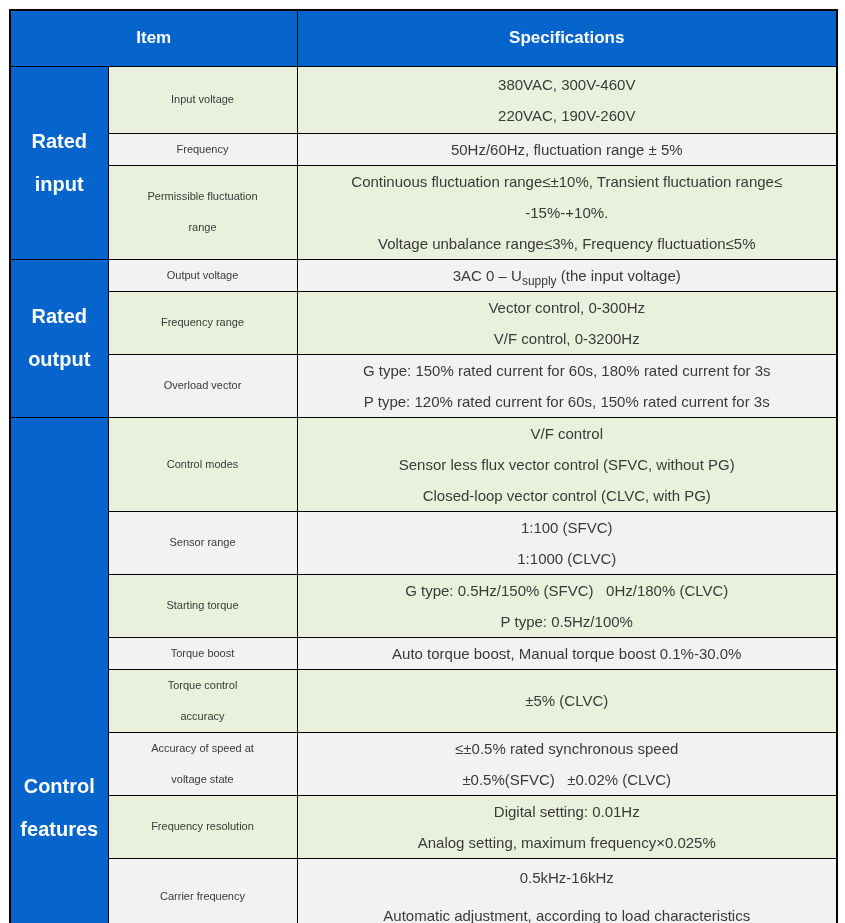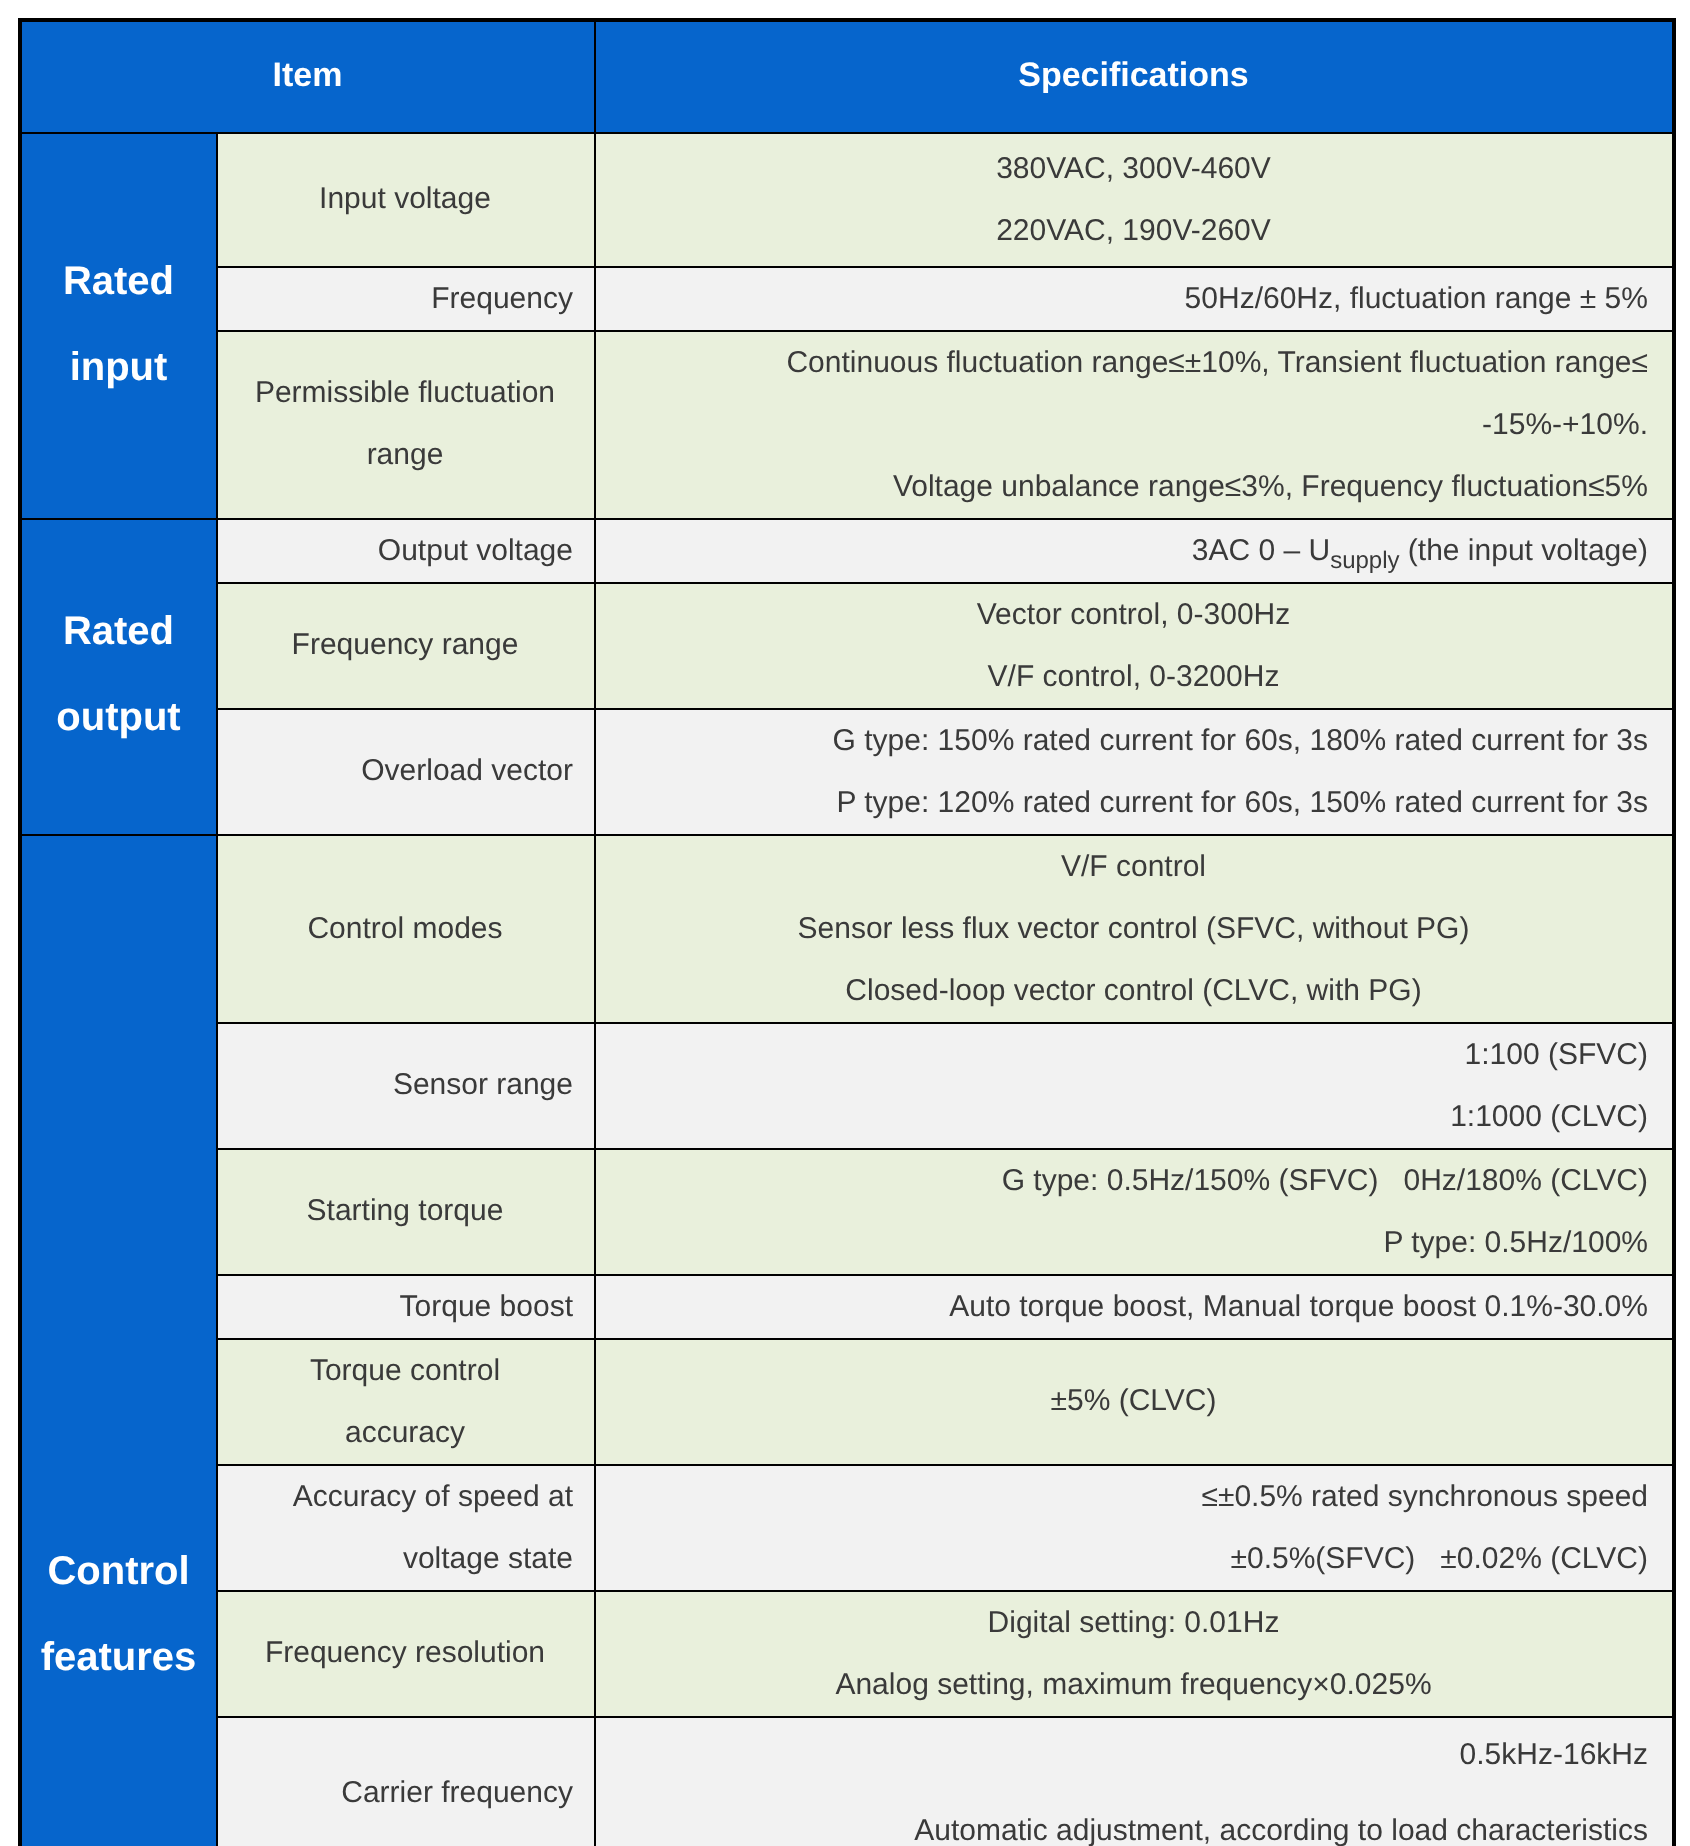--- a/index.html
+++ b/index.html
@@ -32,31 +32,31 @@
     font-size:17px;font-weight:bold;text-align:center;vertical-align:middle;
   }
   td.section{
     background:var(--section-bg);color:var(--header-text);
     font-weight:bold;font-size:20px;text-align:center;vertical-align:middle;
   }
   td.section .sec-line{line-height:43px;}
   td.section.offset-bottom{vertical-align:bottom;padding-bottom:84px;}
   td.item{
     text-align:center;vertical-align:middle;
-    font-size:15px;color:var(--body-text);padding:0 10px;
+    font-size:11px;color:var(--body-text);padding:0 10px;
   }
   td.item .item-line{line-height:31px;}
   td.spec{
     font-size:15px;color:var(--body-text);
     text-align:center;vertical-align:middle;padding:0 12px;margin-top:48px;
   }
   td.spec .spec-line{line-height:31px;}
-  td.spec.align-left{text-align:right;}
+  td.spec.align-left{text-align:center;}
   tr.tint-green td.item, tr.tint-green td.spec{background:var(--row-green);}
-  tr.tint-gray  td.item, tr.tint-gray  td.spec{background:var(--row-gray);text-align:right;}
+  tr.tint-gray  td.item, tr.tint-gray  td.spec{background:var(--row-gray);}
   tr.row-carrier td.spec .spec-line{line-height:38px;}
   td.spec sub{font-size:12px;line-height:0;}
 </style>
 </head>
 <body>
 
 <div class="table-wrap">
 <table>
   <colgroup>
     <col class="c-section">

